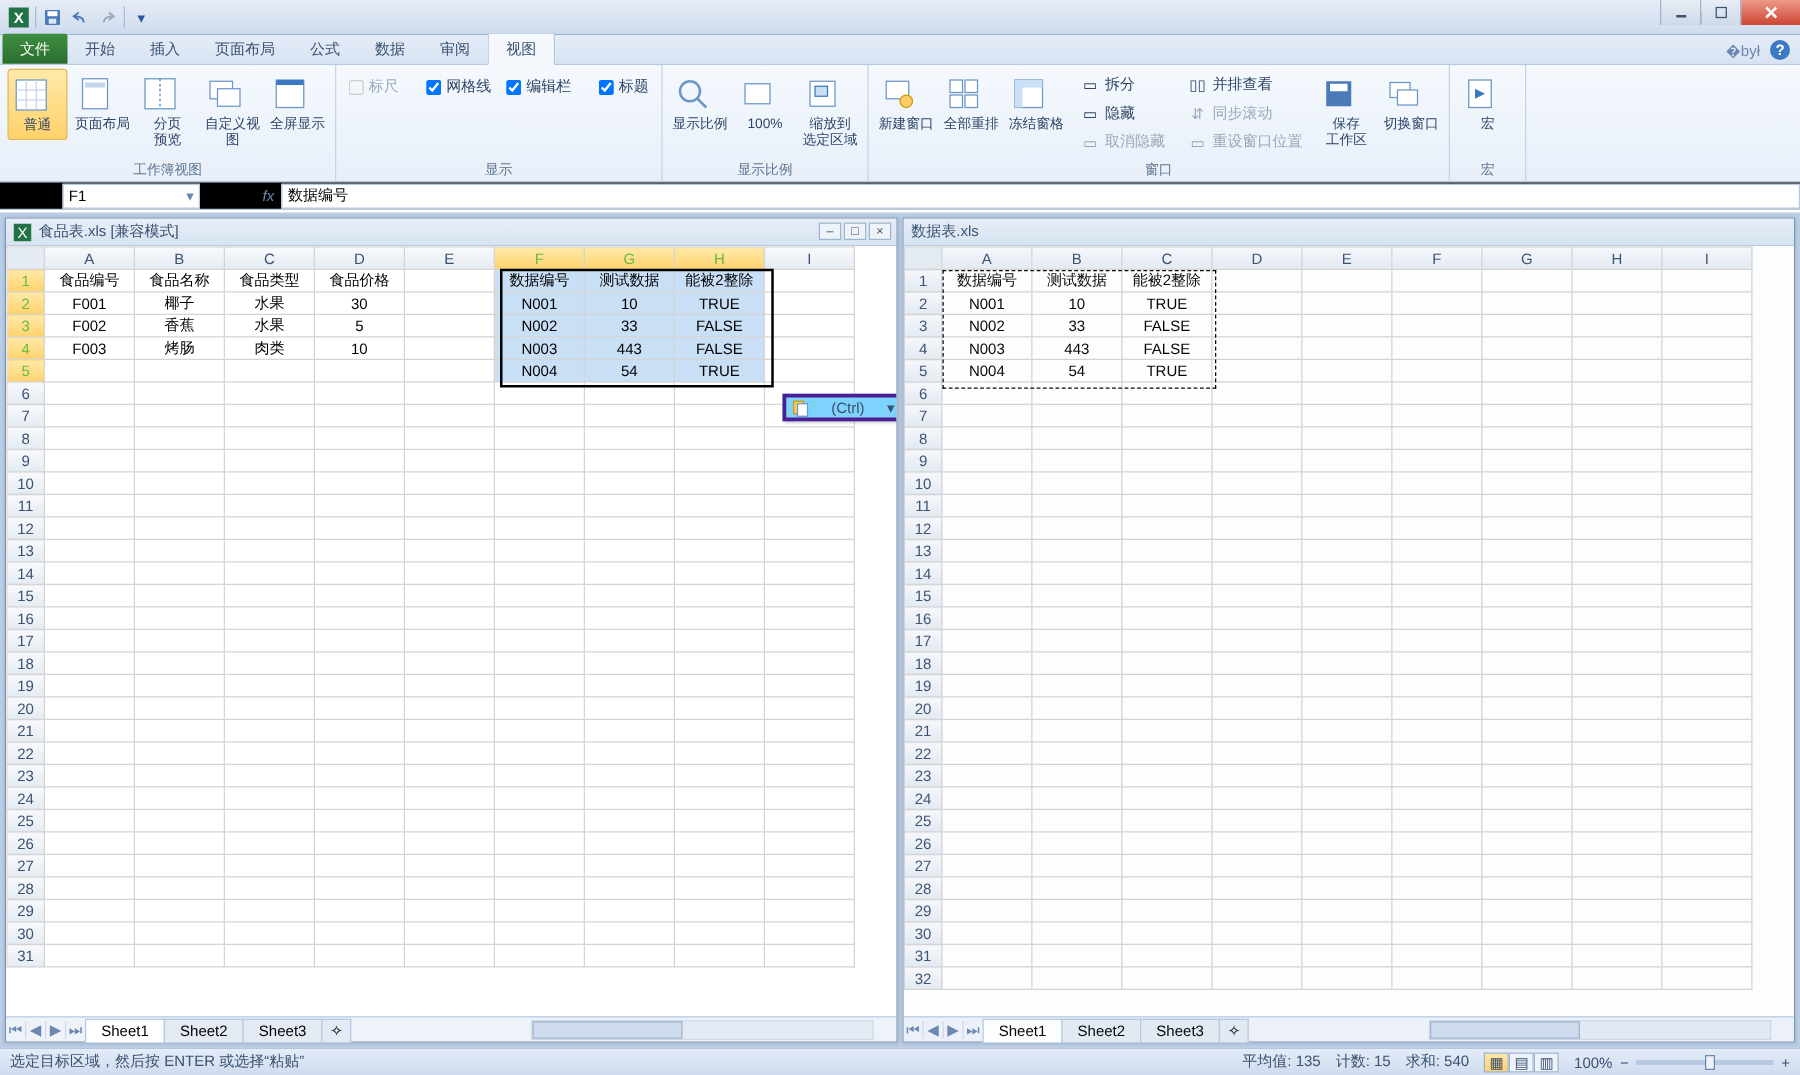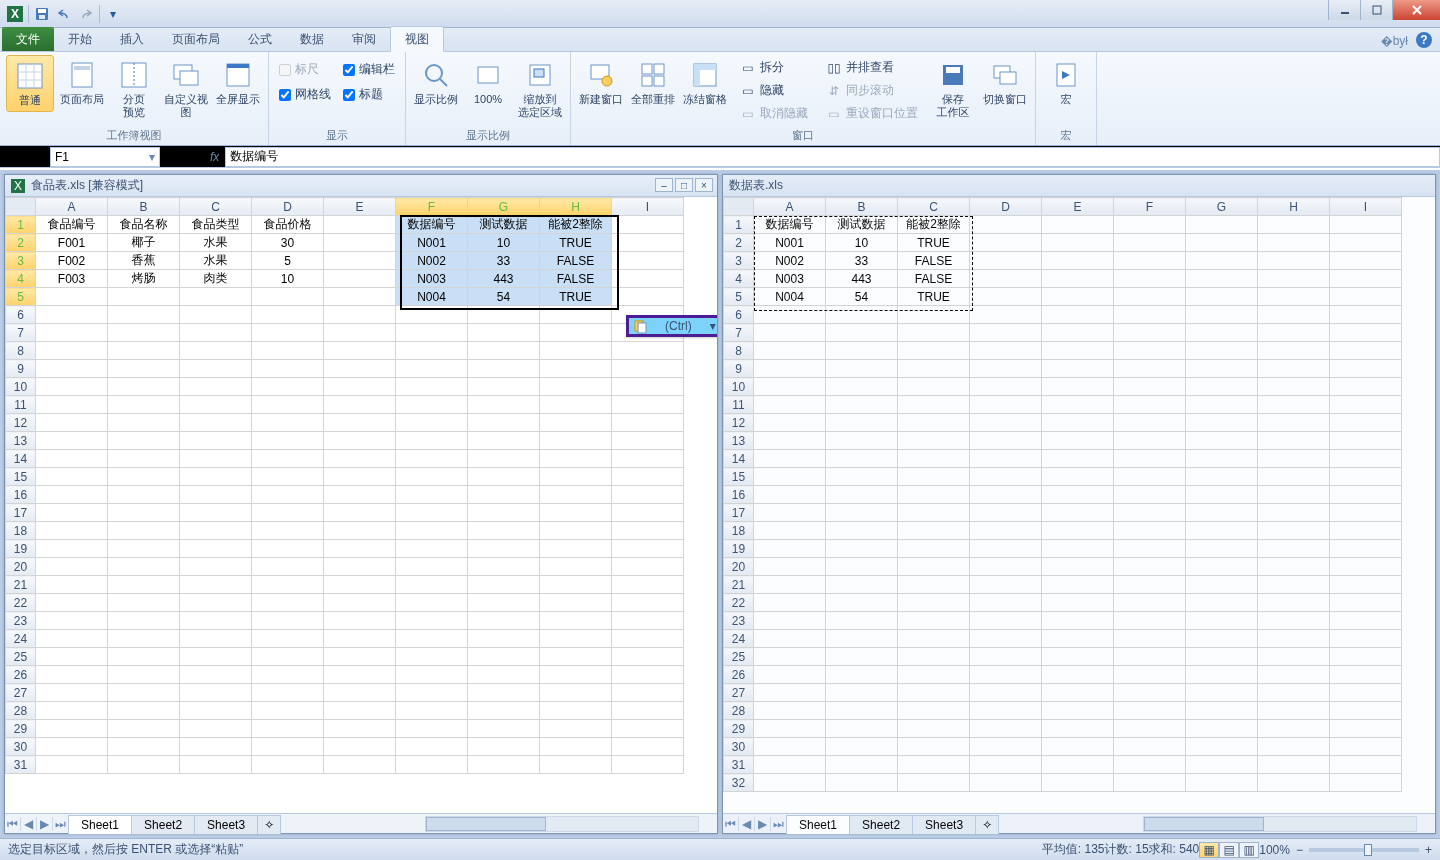--- a/index.html
+++ b/index.html
@@ -22,25 +22,25 @@
 .tab.file { background:linear-gradient(#3e8e41,#2b6e2f); color:#fff; border-radius:2px 2px 0 0; margin-left:2px; }
 .tab.active { background:#f5f9fe; border:1px solid #b7c9e0; border-bottom:1px solid #f5f9fe; border-radius:2px 2px 0 0; position:relative; top:1px;text-align:center; }
 .ribbon-help { position:absolute; right:8px; top:4px; display:flex; gap:8px; color:#3b79c4; }
 .ribbon-help .caret { color:#6a88b0; }
 
 
 .ribbon { height:94px; background:linear-gradient(#f5f9fe,#e8eff9); border-bottom:1px solid #9db5d3; display:flex; }
 .group { border-right:1px solid #c6d4e6; padding:3px 6px 1px; display:flex; flex-direction:column; justify-content:space-between; }
 .group-body { display:flex; gap:4px; align-items:flex-start; }
 .group-label { text-align:center; font-size:11px; color:#5e748f; padding:1px 0; }
-.big-btn { display:flex; flex-direction:column; align-items:center; justify-content:flex-start; width:48px; padding:4px 2px; cursor:default; }
+.big-btn { display:flex; flex-direction:column; justify-content:flex-start; width:48px; padding:4px 2px; cursor:default; }
 .big-btn .ico { width:32px; height:32px; display:flex; align-items:center; justify-content:center; }
 .big-btn .lbl { font-size:11px; text-align:center; line-height:13px; color:#2e4466; margin-top:2px; white-space:pre-line; }
 .big-btn.sel { background:linear-gradient(#ffe9a8,#ffd26b); border:1px solid #e0b64e; border-radius:3px; }
-.chk-col { display:flex; flex-direction:column; gap:8px; padding:6px 4px; }
+.chk-col { display:flex; flex-direction:row; gap:22px; padding:6px 4px; }
 .chk { display:flex; align-items:center; gap:4px; font-size:11px; color:#2e4466; }
 .chk.dis { color:#9aa8bb; }
 .chk input { width:12px; height:12px; }
 .small-col { display:flex; flex-direction:column; gap:2px; padding:2px 4px; }
 .small-btn { display:flex; align-items:center; gap:4px; font-size:11px; color:#2e4466; padding:2px 3px; }
 .small-btn.dis { color:#9aa8bb; }
 .small-ico { width:16px; height:16px; display:inline-flex; align-items:center; justify-content:center; }
 
 
 .formula-bar { height:22px; background:#000000; border-bottom:1px solid #b7c9e0; display:flex; align-items:center; }
@@ -80,21 +80,21 @@
 .sheet-tabs { height:20px; background:#eef3fa; border-top:1px solid #b7c9e0; display:flex; align-items:center; font-size:11px; position:relative; }
 .sheet-tabs .nav { display:flex; }
 .sheet-tabs .nav span { width:16px; text-align:center; color:#6a88b0; border-right:1px solid #cdd9e9; }
 .sheet-tabs .tab-s { padding:2px 12px; background:#fff; border:1px solid #b7c9e0; border-bottom:none; margin-left:-1px; position:relative; top:1px; }
 .sheet-tabs .tab-s.inact { background:#e3eaf4; }
 .sheet-tabs .scroll { position:absolute; right:18px; left:420px; height:16px; background:#e3eaf4; border:1px solid #cdd9e9; }
 .sheet-tabs .scroll .thumb { position:absolute; left:0; width:120px; top:0; bottom:0; background:#cfdcee; border:1px solid #9fb4cf; }
 
 
 .status { position:absolute; bottom:0; left:0; right:0; height:22px; background:linear-gradient(#e4ecf7,#cfdcee); border-top:1px solid #9fb4cf; display:flex; align-items:center; padding:0 8px; font-size:11px; color:#3b5171; justify-content:space-between; }
-.status .right { display:flex; align-items:center; }
+.status .right { display:flex; align-items:center; gap:12px; }
 .view-btns { display:flex; }
 .view-btns span { width:20px; height:16px; border:1px solid #9fb4cf; background:#eef3fa; display:flex; align-items:center; justify-content:center; }
 .view-btns span.act { background:linear-gradient(#ffe9a8,#ffd26b); }
 .zoom { display:flex; align-items:center; gap:6px; }
 .zoom .track { width:110px; height:4px; background:#b7c9e0; position:relative; }
 .zoom .track .knob { position:absolute; left:50%; top:-4px; width:8px; height:12px; background:#eef3fa; border:1px solid #6a88b0; }
 
 svg { overflow:visible; }
 </style>
 </head>

